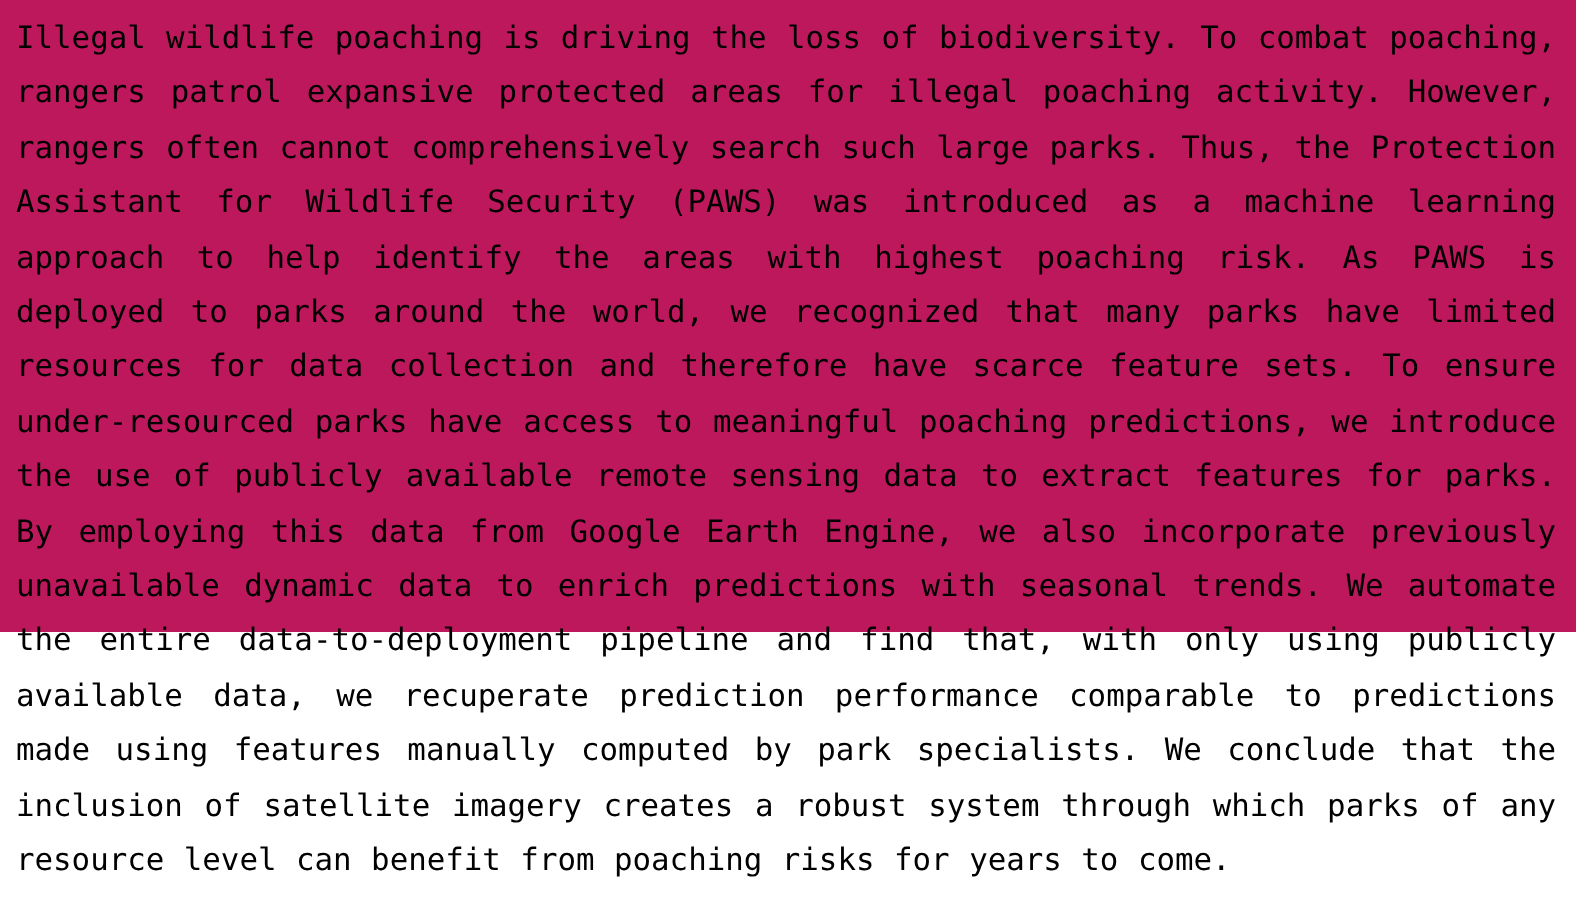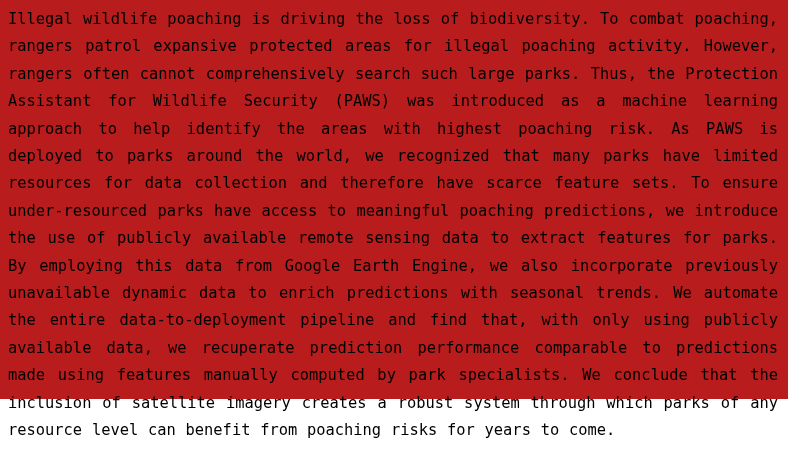--- a/index.html
+++ b/index.html
@@ -8,24 +8,24 @@
     background: #ffffff;
   }
   body {
     width: 788px;
     height: 451px;
     overflow: hidden;
     font-family: "DejaVu Sans Mono", monospace;
   }
   .page {
     width: 788px;
-    height: 399px;
+    height: 316px;
     box-sizing: border-box;
     padding: 6px 10px 0 8px;
-    background: #b91c1c;
+    background: #be185d;
   }
   .abstract-paragraph {
     margin: 0;
     color: #000000;
     font-family: "DejaVu Sans Mono", monospace;
     font-size: 15.4px;
     line-height: 27.4px;
     text-align: justify;
     text-justify: inter-word;
     letter-spacing: 0px;

